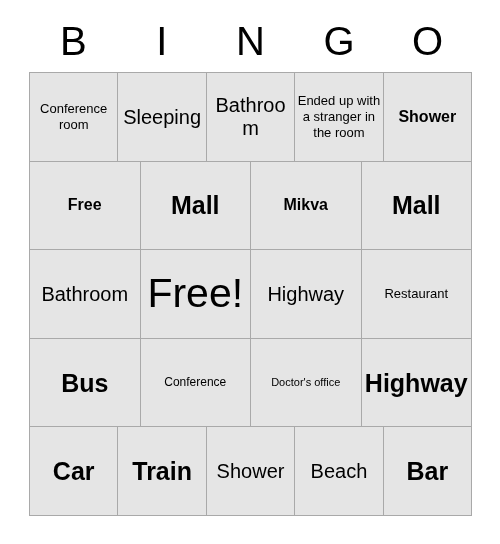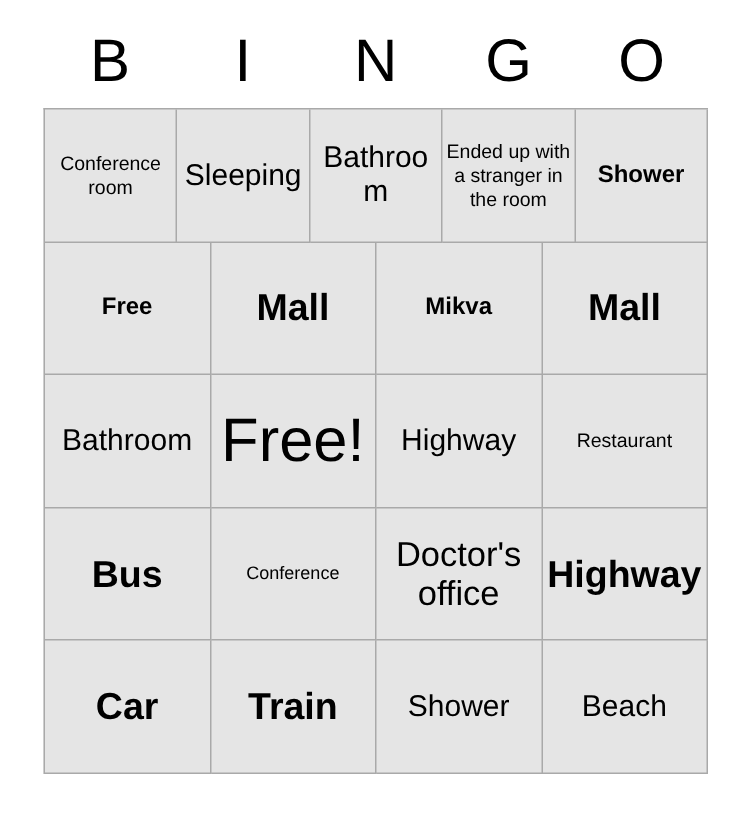--- a/index.html
+++ b/index.html
@@ -69,21 +69,21 @@
     display: block;
     width: 100%;
     text-align: center;
     line-height: 1.12;
     word-wrap: break-word;
   }
 
   
   .fs-xs   { font-size: 12px; line-height: 1.15; }
   .fs-sm   { font-size: 13px; line-height: 1.2; }
-  .fs-md   { font-size: 23px; }
+  .fs-md   { font-size: 11px; }
   .fs-lg   { font-size: 20px; }
   .fs-xl   { font-size: 16px; font-weight: bold; }
   .fs-xxl  { font-size: 25px; font-weight: bold; }
   .fs-free { font-size: 41px; }
 </style>
 </head>
 <body>
 
 <div class="card">
 
@@ -166,16 +166,19 @@
         </div>
       <div class="cell">
           <span class="cell-text fs-xxl">Train</span>
         </div>
       <div class="cell">
           <span class="cell-text fs-lg">Shower</span>
         </div>
       <div class="cell">
           <span class="cell-text fs-lg">Beach</span>
         </div>
+      <div class="cell">
+          <span class="cell-text fs-xxl">Bar</span>
+        </div>
     </div>
 
   </div>
 </div>
 
 </body></html>

